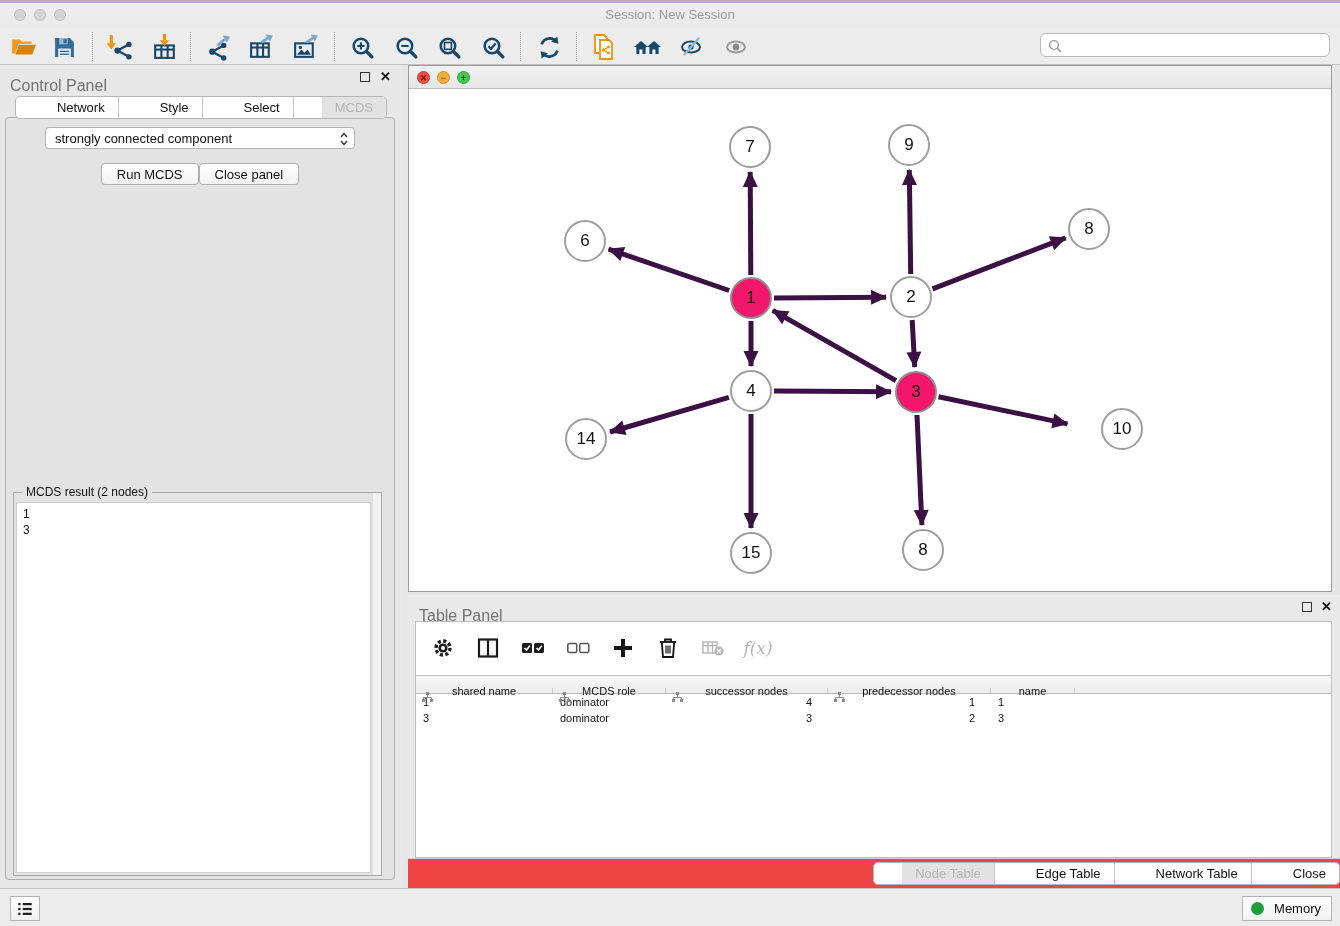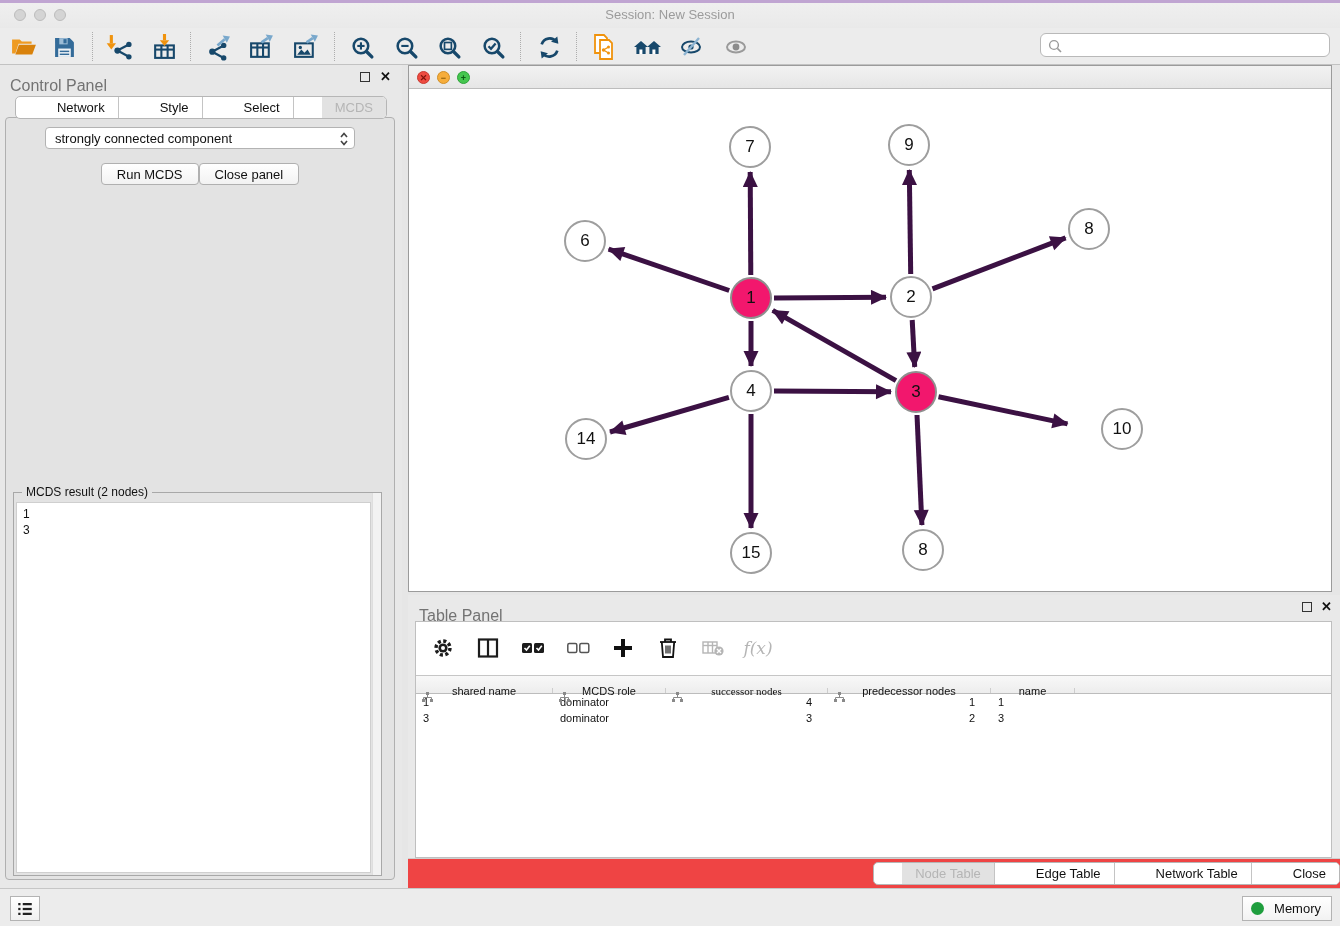--- a/index.html
+++ b/index.html
@@ -453,21 +453,21 @@
             <svg width="11" height="11" viewBox="0 0 11 11">
               <g fill="#8a8a8a">
                 <rect x="4" y="0" width="3" height="3"></rect>
                 <rect x="0" y="7" width="3" height="3"></rect>
                 <rect x="8" y="7" width="3" height="3"></rect>
               </g>
               <path d="M5.5 3v2 M1.5 7V5.5h8V7" stroke="#8a8a8a" fill="none" stroke-width="1"></path>
             </svg>
             <span>MCDS role</span>
           </div>
-          <div class="th" style="width: 162px; font-family: Liberation Serif, serif;">
+          <div class="th" style="width: 162px;">
             <svg width="11" height="11" viewBox="0 0 11 11">
               <g fill="#8a8a8a">
                 <rect x="4" y="0" width="3" height="3"></rect>
                 <rect x="0" y="7" width="3" height="3"></rect>
                 <rect x="8" y="7" width="3" height="3"></rect>
               </g>
               <path d="M5.5 3v2 M1.5 7V5.5h8V7" stroke="#8a8a8a" fill="none" stroke-width="1"></path>
             </svg>
             <span>successor nodes</span>
           </div>

